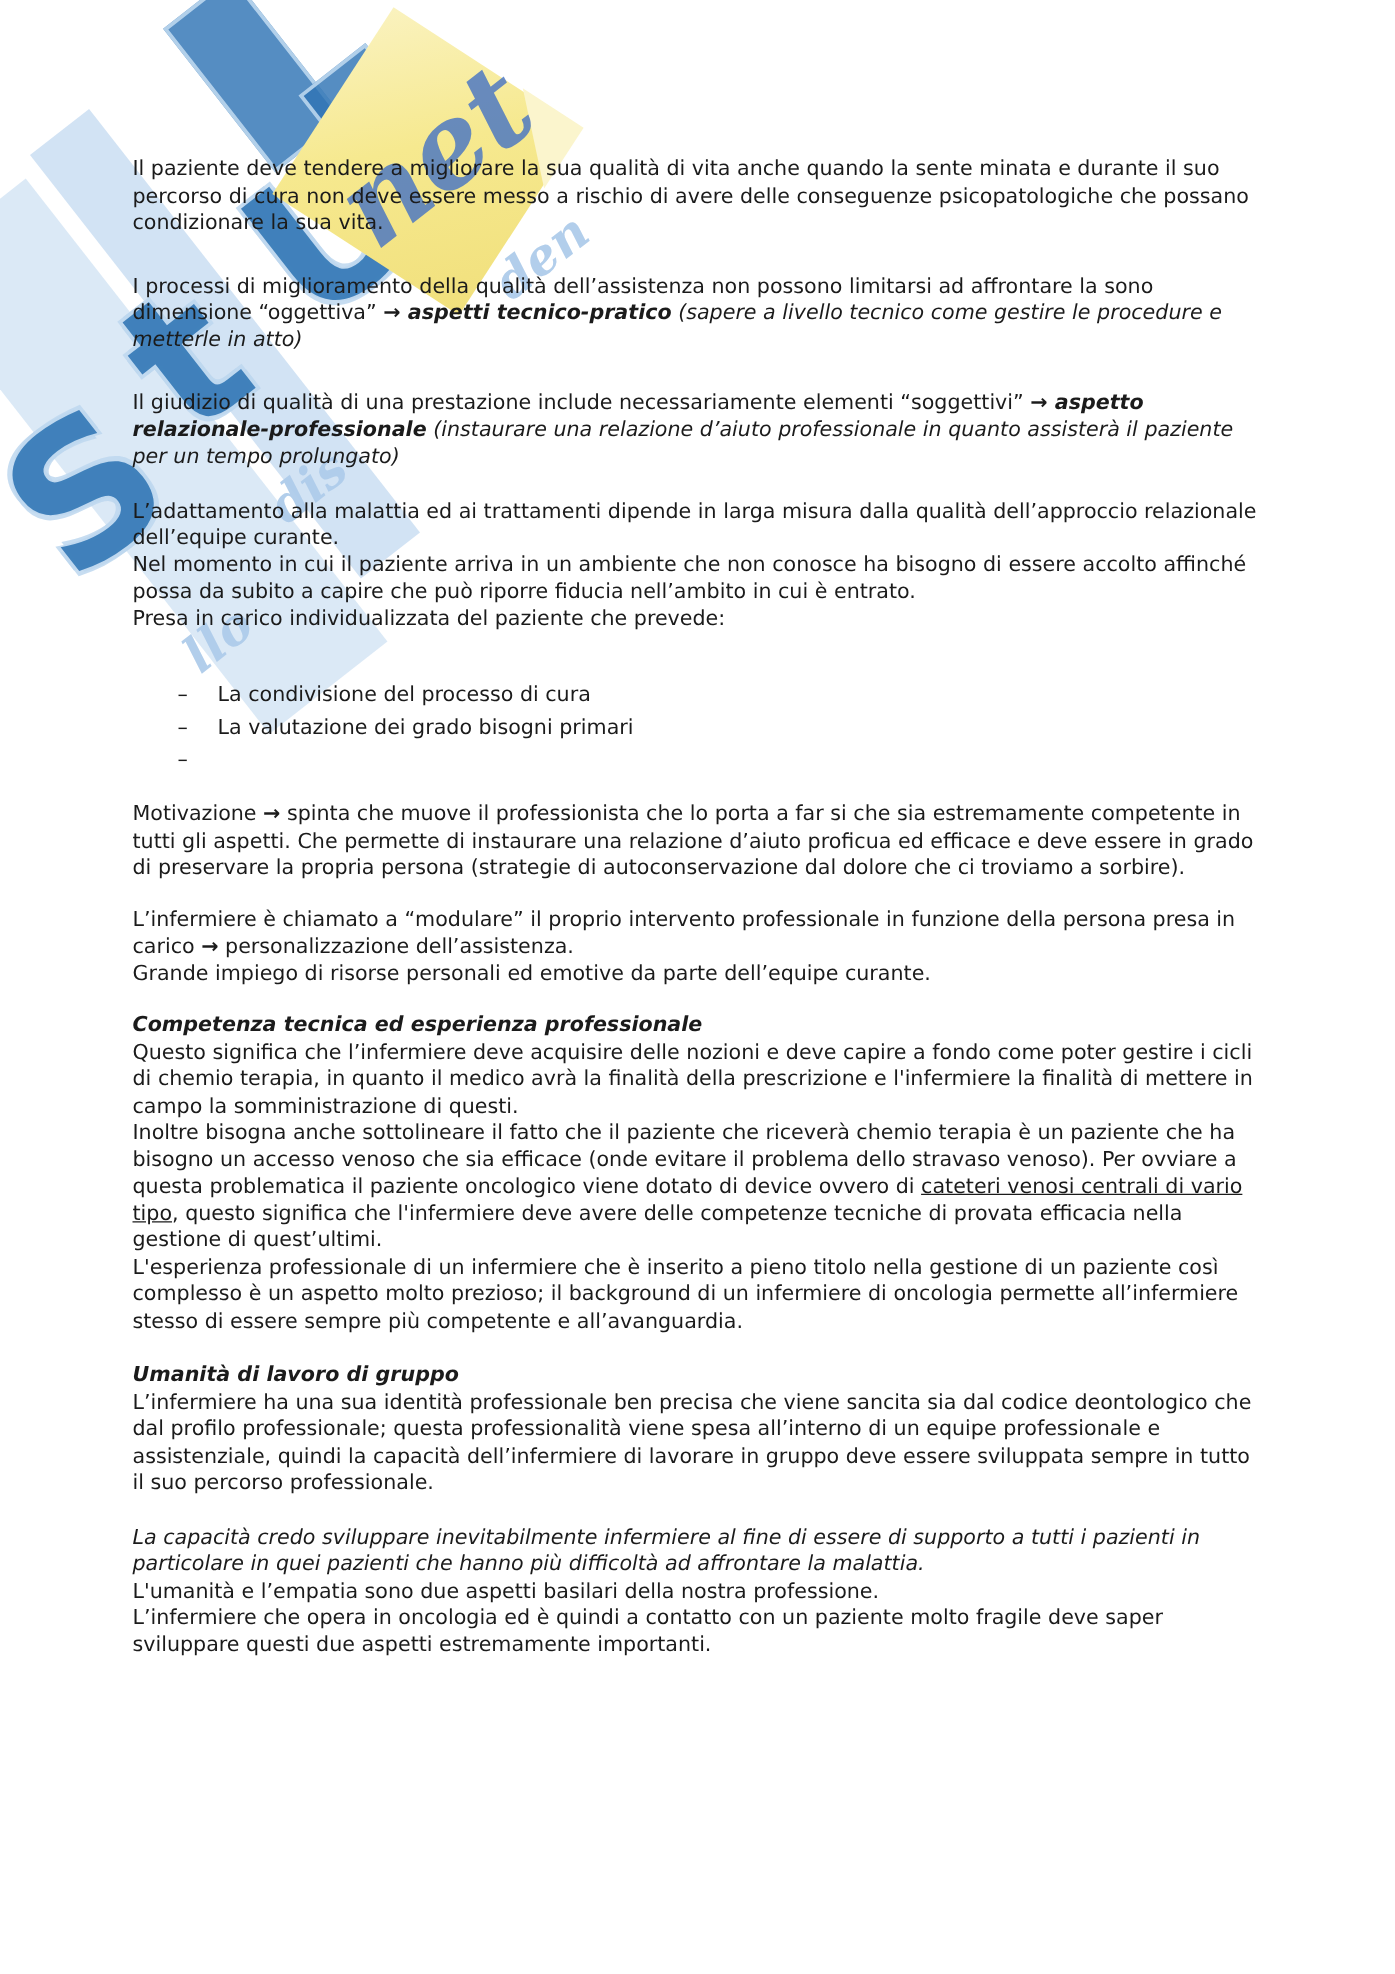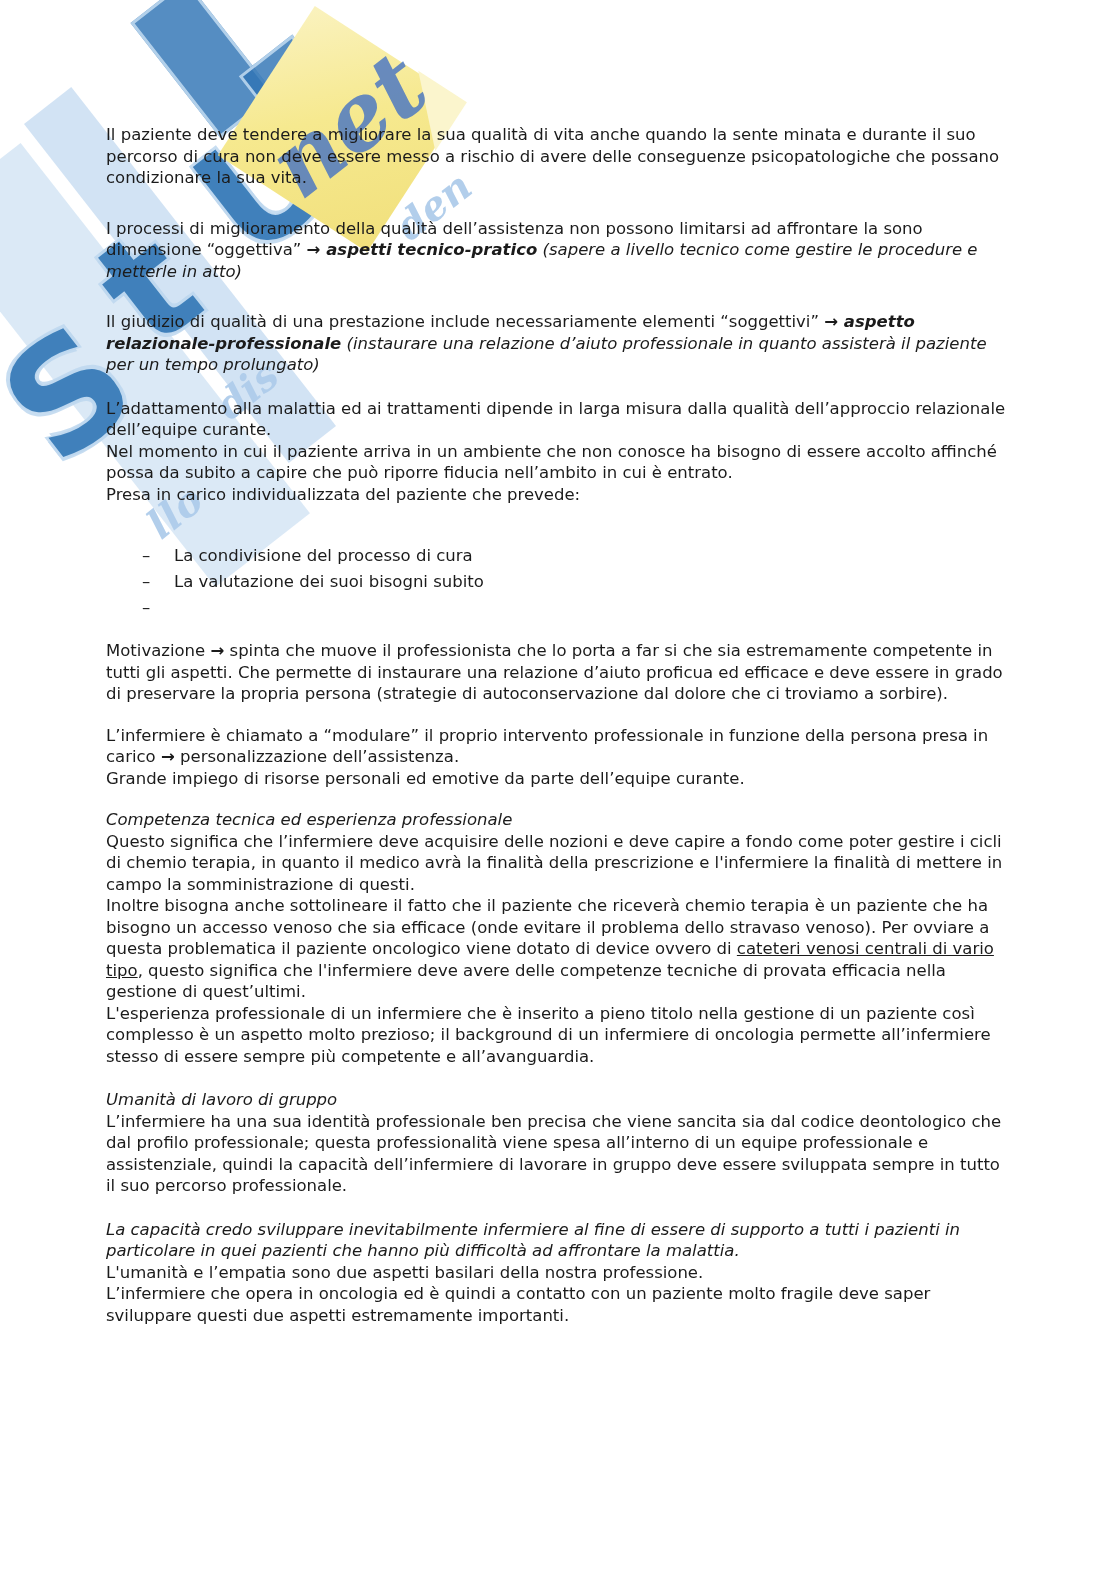--- a/index.html
+++ b/index.html
@@ -115,21 +115,21 @@
   p.gap-md { margin-bottom: 22px; }
   p.gap-sm { margin-bottom: 20px; }
   p.gap-list { margin-bottom: 38px; }
   p.gap-none { margin-bottom: 0; }
   .block { display: block; }
   .bold-italic { font-weight: bold; font-style: italic; }
   .italic { font-style: italic; }
   .underline { text-decoration: underline; }
   .arrow { font-weight: bold; }
   .heading {
-    font-weight: normal;
+    font-weight: bold;
     font-style: italic;
     margin: 0;
     line-height: 21.5px;
   }
   ul.bullet-list {
     margin: 0 0 19px 0;
     padding: 0 0 0 36px;
     list-style: none;
   }
   ul.bullet-list li {
@@ -177,21 +177,21 @@
       <span class="block">Presa in carico individualizzata del paziente che prevede:</span>
     </p>
 
     <ul class="bullet-list">
       <li>
           <span class="dash">–</span>
           <span>La condivisione del processo di cura</span>
         </li>
       <li>
           <span class="dash">–</span>
-          <span>La valutazione dei suoi bisogni subito</span>
+          <span>La valutazione dei grado bisogni primari</span>
         </li>
       <li>
           <span class="dash">–</span>
         </li>
     </ul>
 
     <p class="gap-sm"><span>Motivazione </span><span class="arrow">→</span><span> spinta che muove il professionista che lo porta a far si che sia estremamente competente in tutti gli aspetti. Che permette di instaurare una relazione d’aiuto proficua ed efficace e deve essere in grado di preservare la propria persona (strategie di autoconservazione dal dolore che ci troviamo a sorbire).</span></p>
 
     <p class="gap-sm"><span>L’infermiere è chiamato a “modulare” il proprio intervento professionale in funzione della persona presa in carico </span><span class="arrow">→</span><span> personalizzazione dell’assistenza.</span><span class="block">Grande impiego di risorse personali ed emotive da parte dell’equipe curante.</span></p>
 

